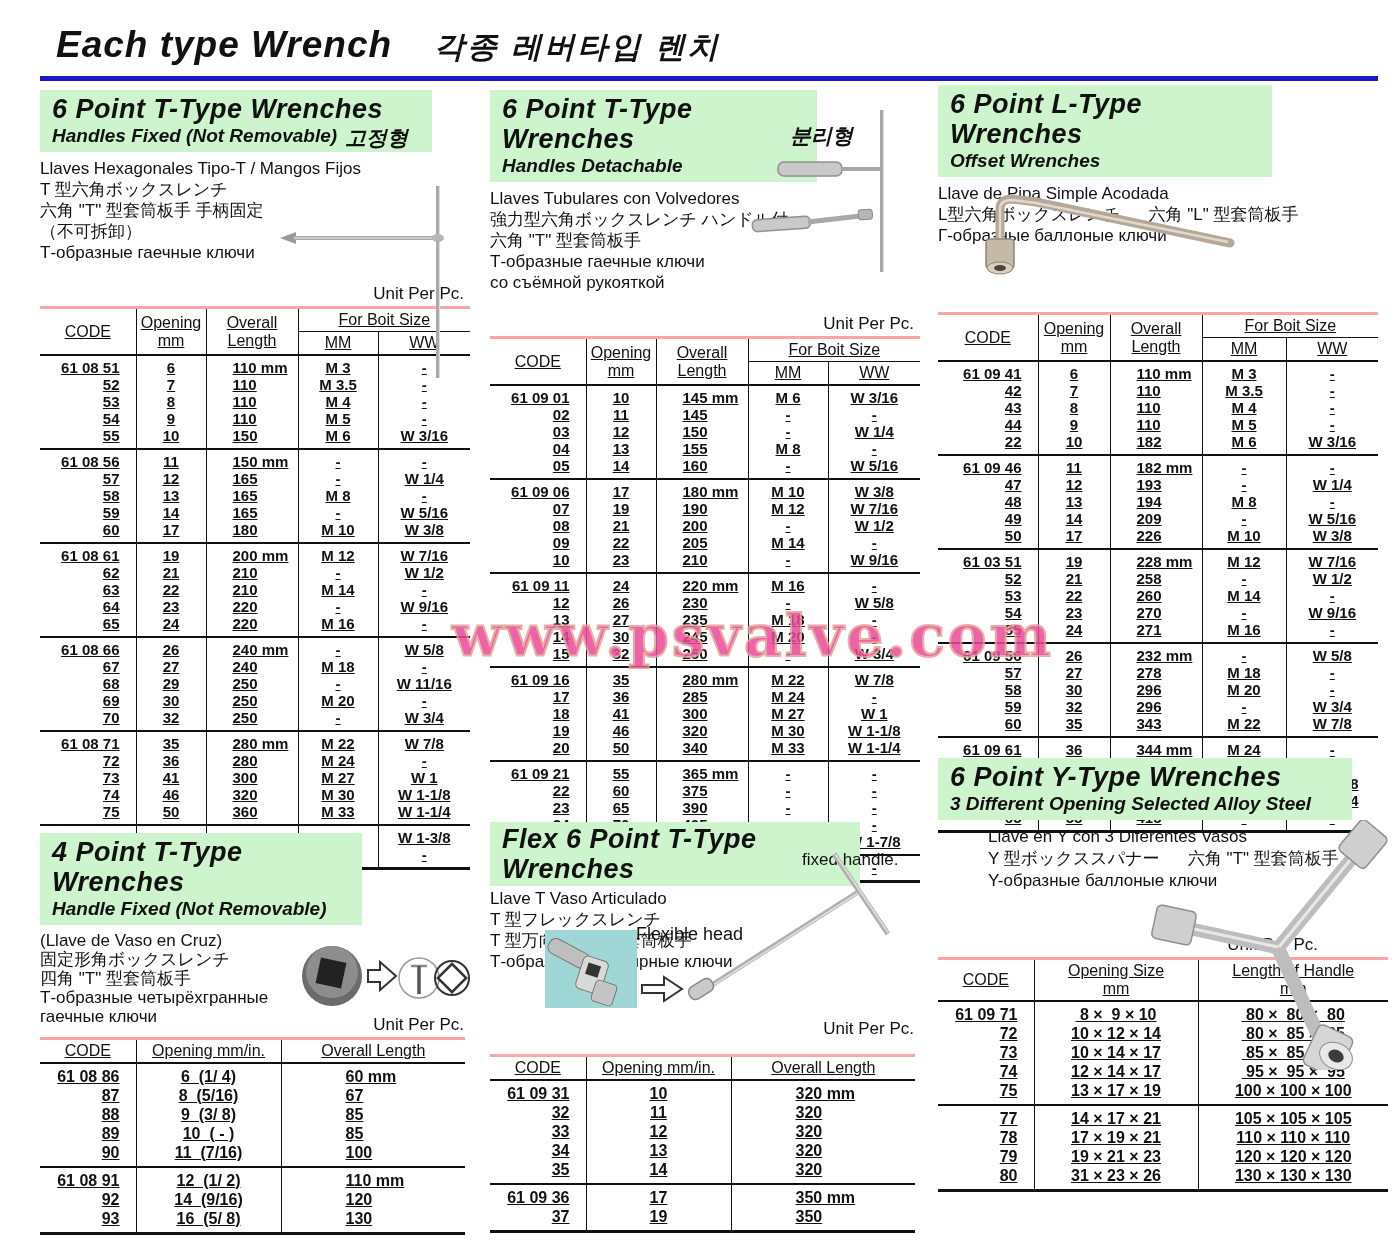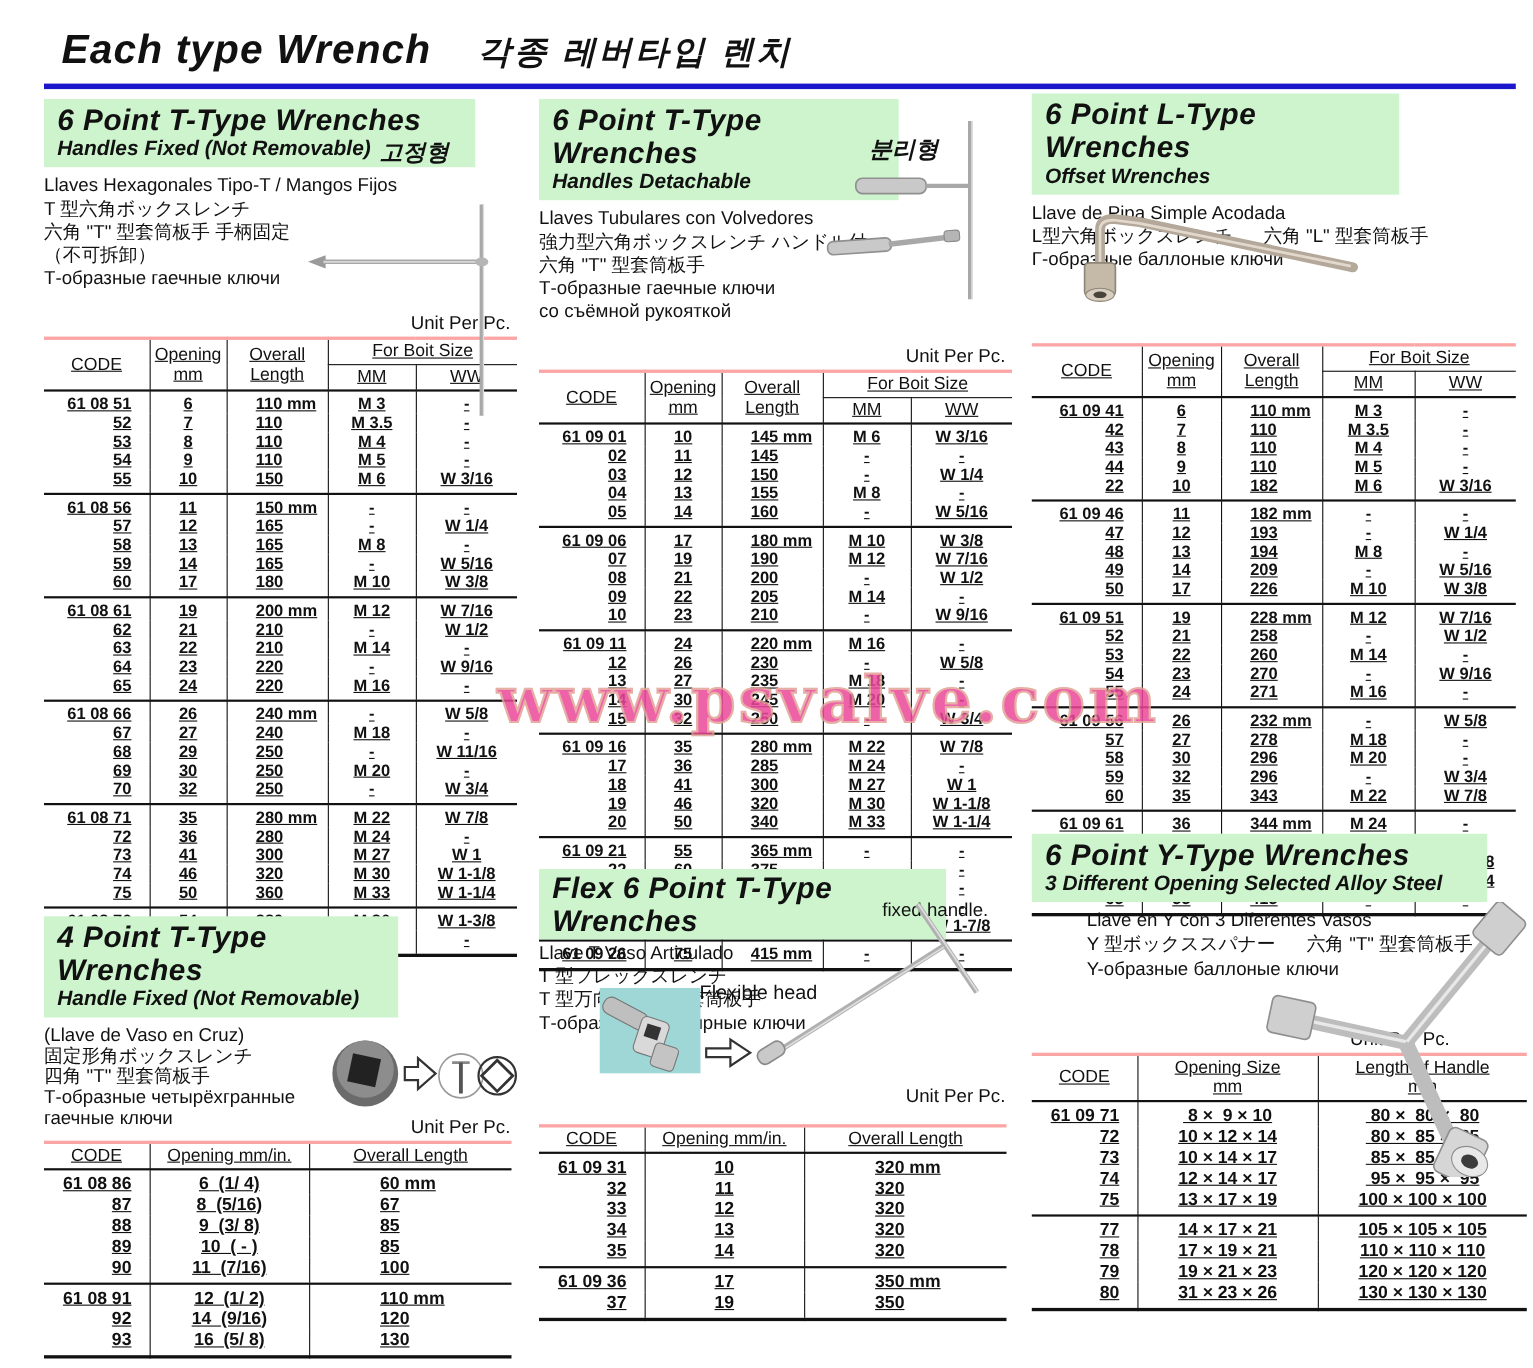--- a/index.html
+++ b/index.html
@@ -8,21 +8,21 @@
   
   #page-title{position:absolute;left:56px;top:24px;font-size:37px;font-weight:bold;font-style:italic;letter-spacing:1px;}
   #page-title .kr{font-size:30px;margin-left:42px;letter-spacing:3px;}
   #title-rule{position:absolute;left:40px;top:76px;width:1338px;height:5px;background:#1d17cb;}
   
   .section{position:absolute;}
   #sec1{left:40px;top:90px;width:430px;}
   #sec2{left:490px;top:90px;width:430px;}
   #sec3{left:938px;top:85px;width:452px;}
   #sec4{left:40px;top:820px;width:430px;}
-  #sec5{left:490px;top:784px;width:430px;}
+  #sec5{left:490px;top:816px;width:430px;}
   #sec6{left:938px;top:758px;width:452px;}
   .green{background:#cdf4cd;padding:4px 10px 5px 12px;position:relative;}
   .sec-title{font-size:27px;font-weight:bold;font-style:italic;line-height:30px;letter-spacing:.5px;}
   .sec-sub{font-size:19px;font-weight:bold;font-style:italic;line-height:23px;}
   .kr-label{position:absolute;font-size:21px;font-weight:bold;font-style:italic;}
   #sec1 .kr-label{left:305px;top:34px;}
   #sec2 .kr-label{left:300px;top:32px;}
   .desc{margin-top:6px;font-size:17px;line-height:21px;}
   .desc .desc-line{white-space:pre;}
   #sec4 .desc{line-height:19px;}
@@ -684,21 +684,21 @@
             <tr>
               <td class="c0">50</td>
               <td class="c1 bl">17</td>
               <td class="c2 bl">226</td>
               <td class="c3 bl">M 10</td>
               <td class="c4 bl">W 3/8</td>
             </tr>
           </tbody>
           <tbody class="grp">
             <tr>
-              <td class="c0">61 09 51</td>
+              <td class="c0">61 03 51</td>
               <td class="c1 bl">19</td>
               <td class="c2 bl">228 mm</td>
               <td class="c3 bl">M 12</td>
               <td class="c4 bl">W 7/16</td>
             </tr>
             <tr>
               <td class="c0">52</td>
               <td class="c1 bl">21</td>
               <td class="c2 bl">258</td>
               <td class="c3 bl">-</td>

